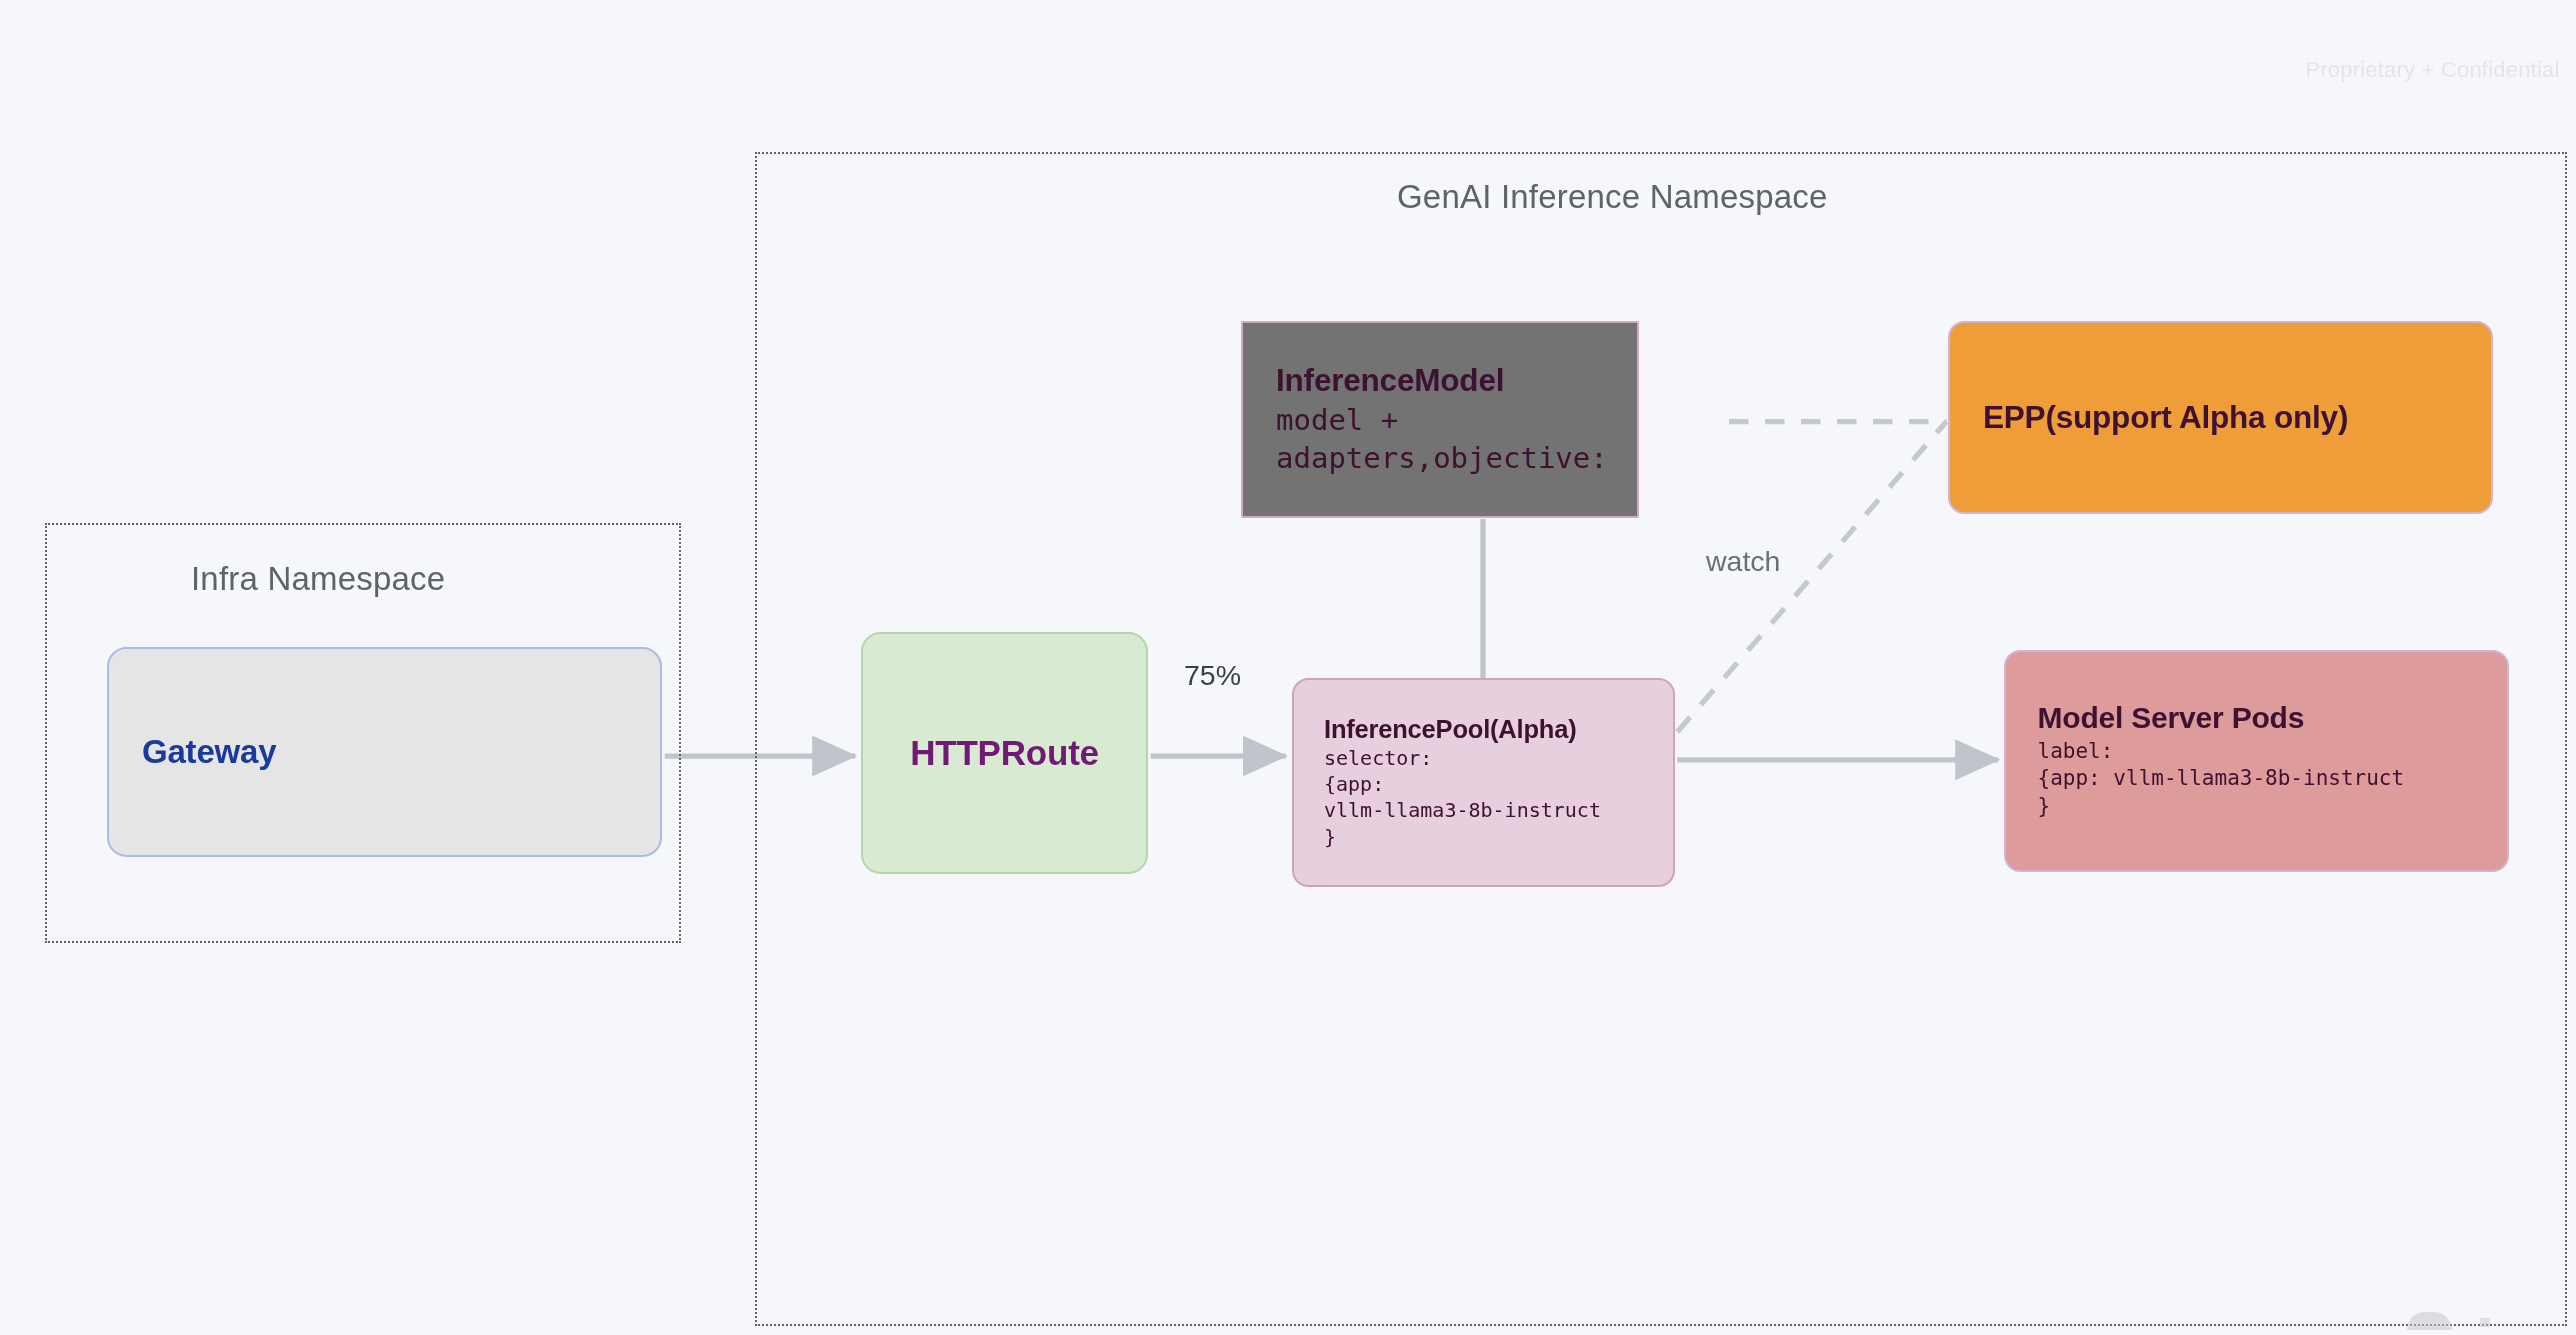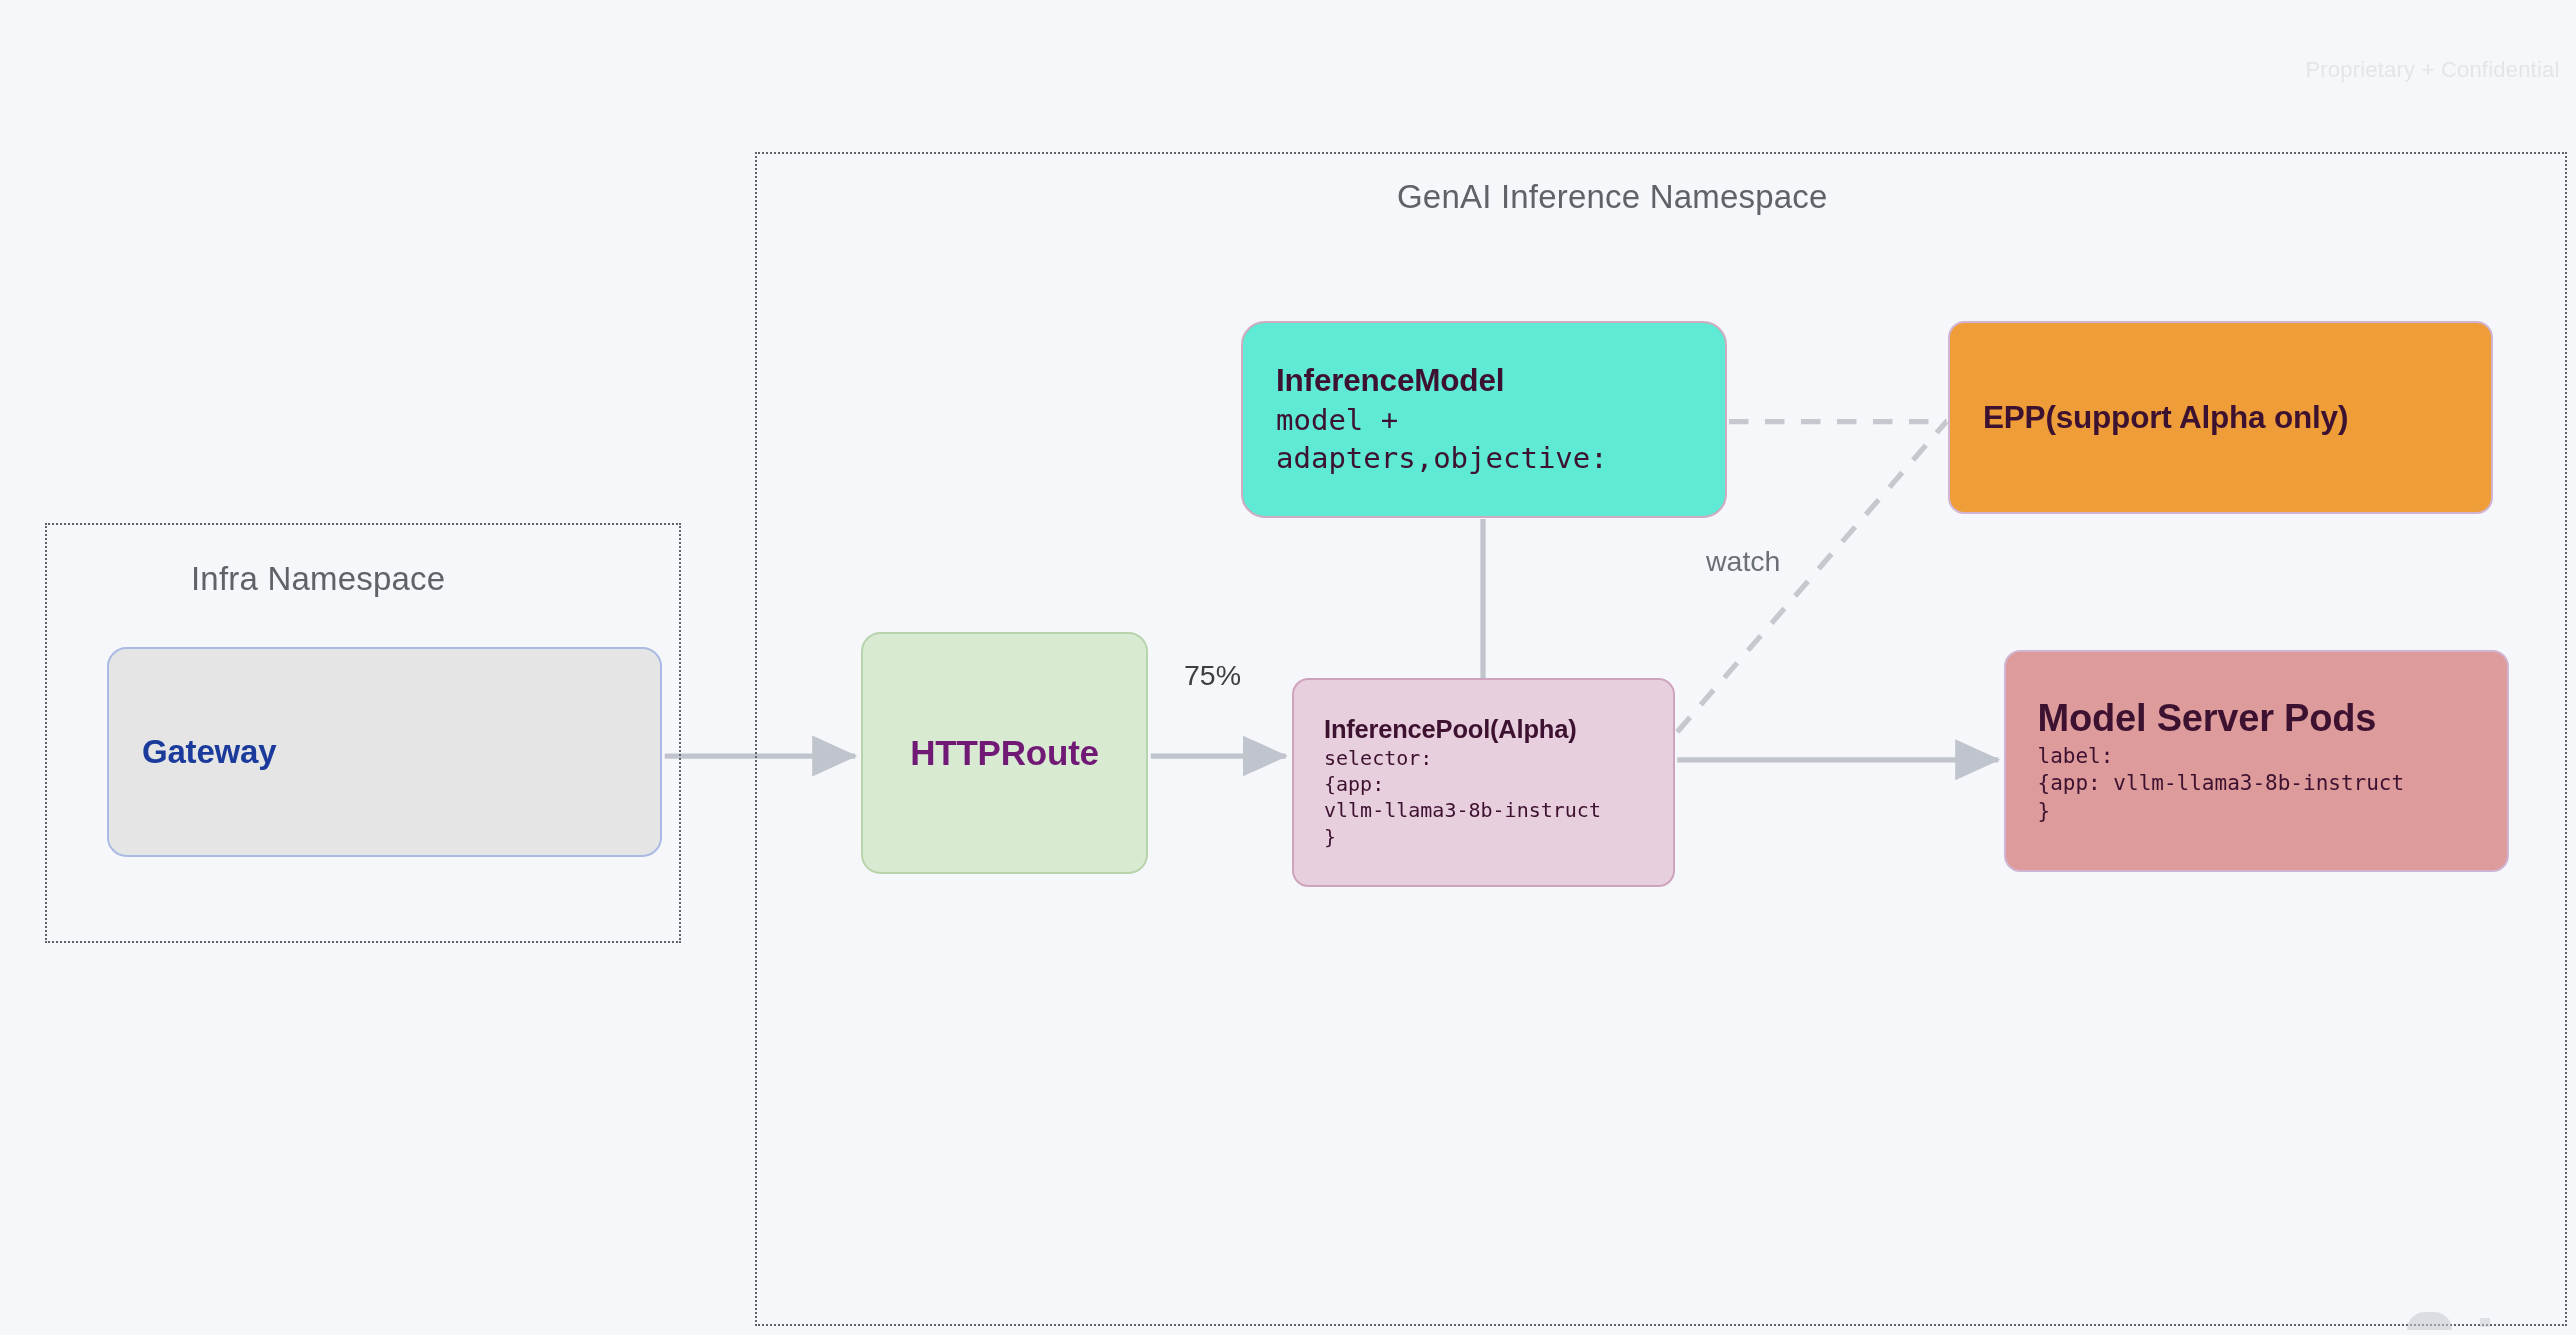--- a/index.html
+++ b/index.html
@@ -123,25 +123,25 @@
   }
   #node-httproute .node-title {
     font-size: 35px;
     color: #701a75;
   }
 
   
   #node-inferencemodel {
     left: 1241px;
     top: 321px;
-    width: 486px;
+    width: 398px;
     height: 197px;
-    background: #5eead4;
+    background: #737373;
     border: 2.3px solid #ceabc0;
-    border-radius: 24px;
+    border-radius: 2px;
   }
   #node-inferencemodel .node-title {
     font-size: 31.5px;
     color: #3d1130;
     margin-bottom: 3px;
   }
   #node-inferencemodel .node-sub {
     font-size: 29px;
     color: #3d1130;
   }
@@ -187,21 +187,21 @@
     left: 2004px;
     top: 650px;
     width: 505px;
     height: 222px;
     background: #de9b9b;
     border: 2.3px solid #d0b4d2;
     border-radius: 16.5px;
   }
   #node-modelserverpods .node-inner { left: 31.5px; }
   #node-modelserverpods .node-title {
-    font-size: 38px;
+    font-size: 30px;
     color: #3d1130;
     margin-bottom: 3px;
   }
   #node-modelserverpods .node-sub {
     font-size: 21px;
     color: #3d1130;
   }
 
   
   #connectors {

